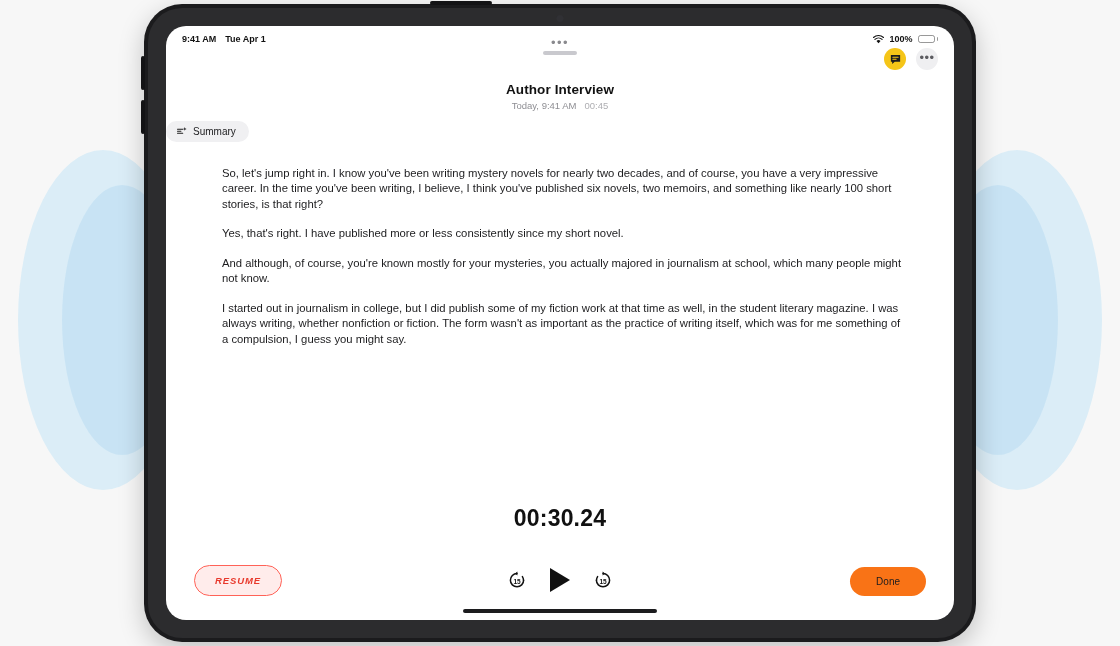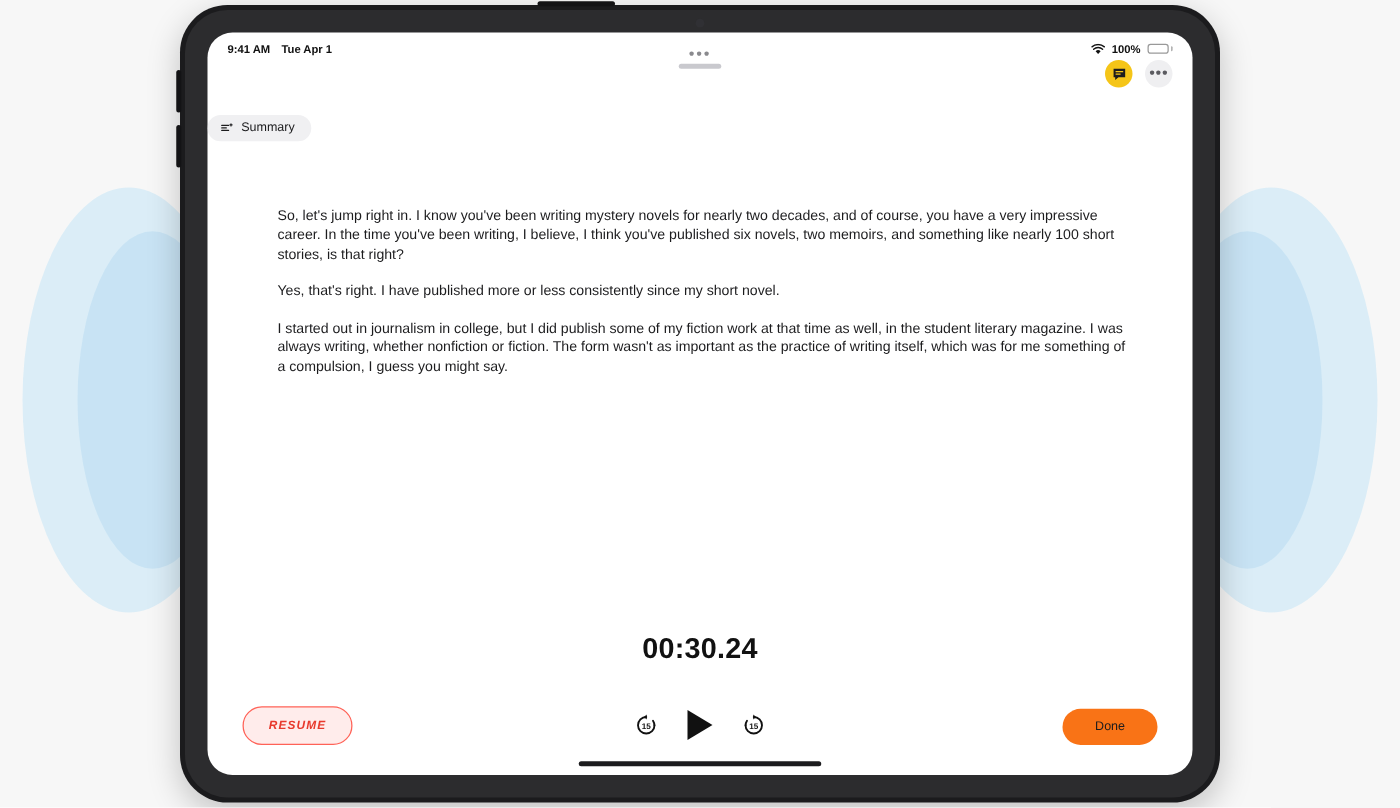--- a/index.html
+++ b/index.html
@@ -361,38 +361,44 @@
         <svg width="13" height="13" viewBox="0 0 14 14">
           <path d="M2 2.2h10v7.2H6.2L3.4 11.8V9.4H2z" fill="#1c1c1e"></path>
           <rect x="3.6" y="4.1" width="6.8" height="1.1" rx=".55" fill="#f5c518"></rect>
           <rect x="3.6" y="6.2" width="4.6" height="1.1" rx=".55" fill="#f5c518"></rect>
         </svg>
       </div>
       <div class="act-btn act-more">•••</div>
     </div>
 
     <div class="rec-header">
+      <div class="rec-title">Author Interview</div>
+      <div class="rec-sub">
+        <span>Today, 9:41 AM</span>
+        <span class="dur">00:45</span>
+      </div>
       <div class="summary-wrap">
         <div class="summary-chip">
           <span>
             <svg width="11" height="11" viewBox="0 0 12 12">
               <rect x="1" y="7.4" width="7" height="1.1" rx=".5" fill="#1c1c1e"></rect>
               <rect x="1" y="5.2" width="5" height="1.1" rx=".5" fill="#1c1c1e"></rect>
               <rect x="1" y="3" width="7" height="1.1" rx=".5" fill="#1c1c1e"></rect>
               <path d="M9.6 1.2 l.55 1.5 1.5.55 -1.5.55 -.55 1.5 -.55-1.5 -1.5-.55 1.5-.55z" fill="#1c1c1e"></path>
             </svg>
           </span>
           <span>Summary</span>
         </div>
       </div>
     </div>
 
     <div class="transcript">
       <p>So, let's jump right in. I know you've been writing mystery novels for nearly two decades, and of course, you have a very impressive career. In the time you've been writing, I believe, I think you've published six novels, two memoirs, and something like nearly 100 short stories, is that right?</p>
       <p>Yes, that's right. I have published more or less consistently since my short novel.</p>
+      <p>And although, of course, you're known mostly for your mysteries, you actually majored in journalism at school, which many people might not know.</p>
       <p>I started out in journalism in college, but I did publish some of my fiction work at that time as well, in the student literary magazine. I was always writing, whether nonfiction or fiction. The form wasn't as important as the practice of writing itself, which was for me something of a compulsion, I guess you might say.</p>
     </div>
 
     <div class="timer">00:30.24</div>
 
     <div class="transport">
       <div class="skip">
         <svg width="22" height="22" viewBox="0 0 22 22">
           <path d="M11 4.6 a6.6 6.6 0 1 0 6.6 6.6" stroke="#111" stroke-width="1.5" fill="none" stroke-linecap="round"></path>
           <path d="M17.5 11.2 a6.5 6.5 0 0 0 -1.1 -3.6" stroke="#111" stroke-width="1.5" fill="none" stroke-linecap="round"></path>

